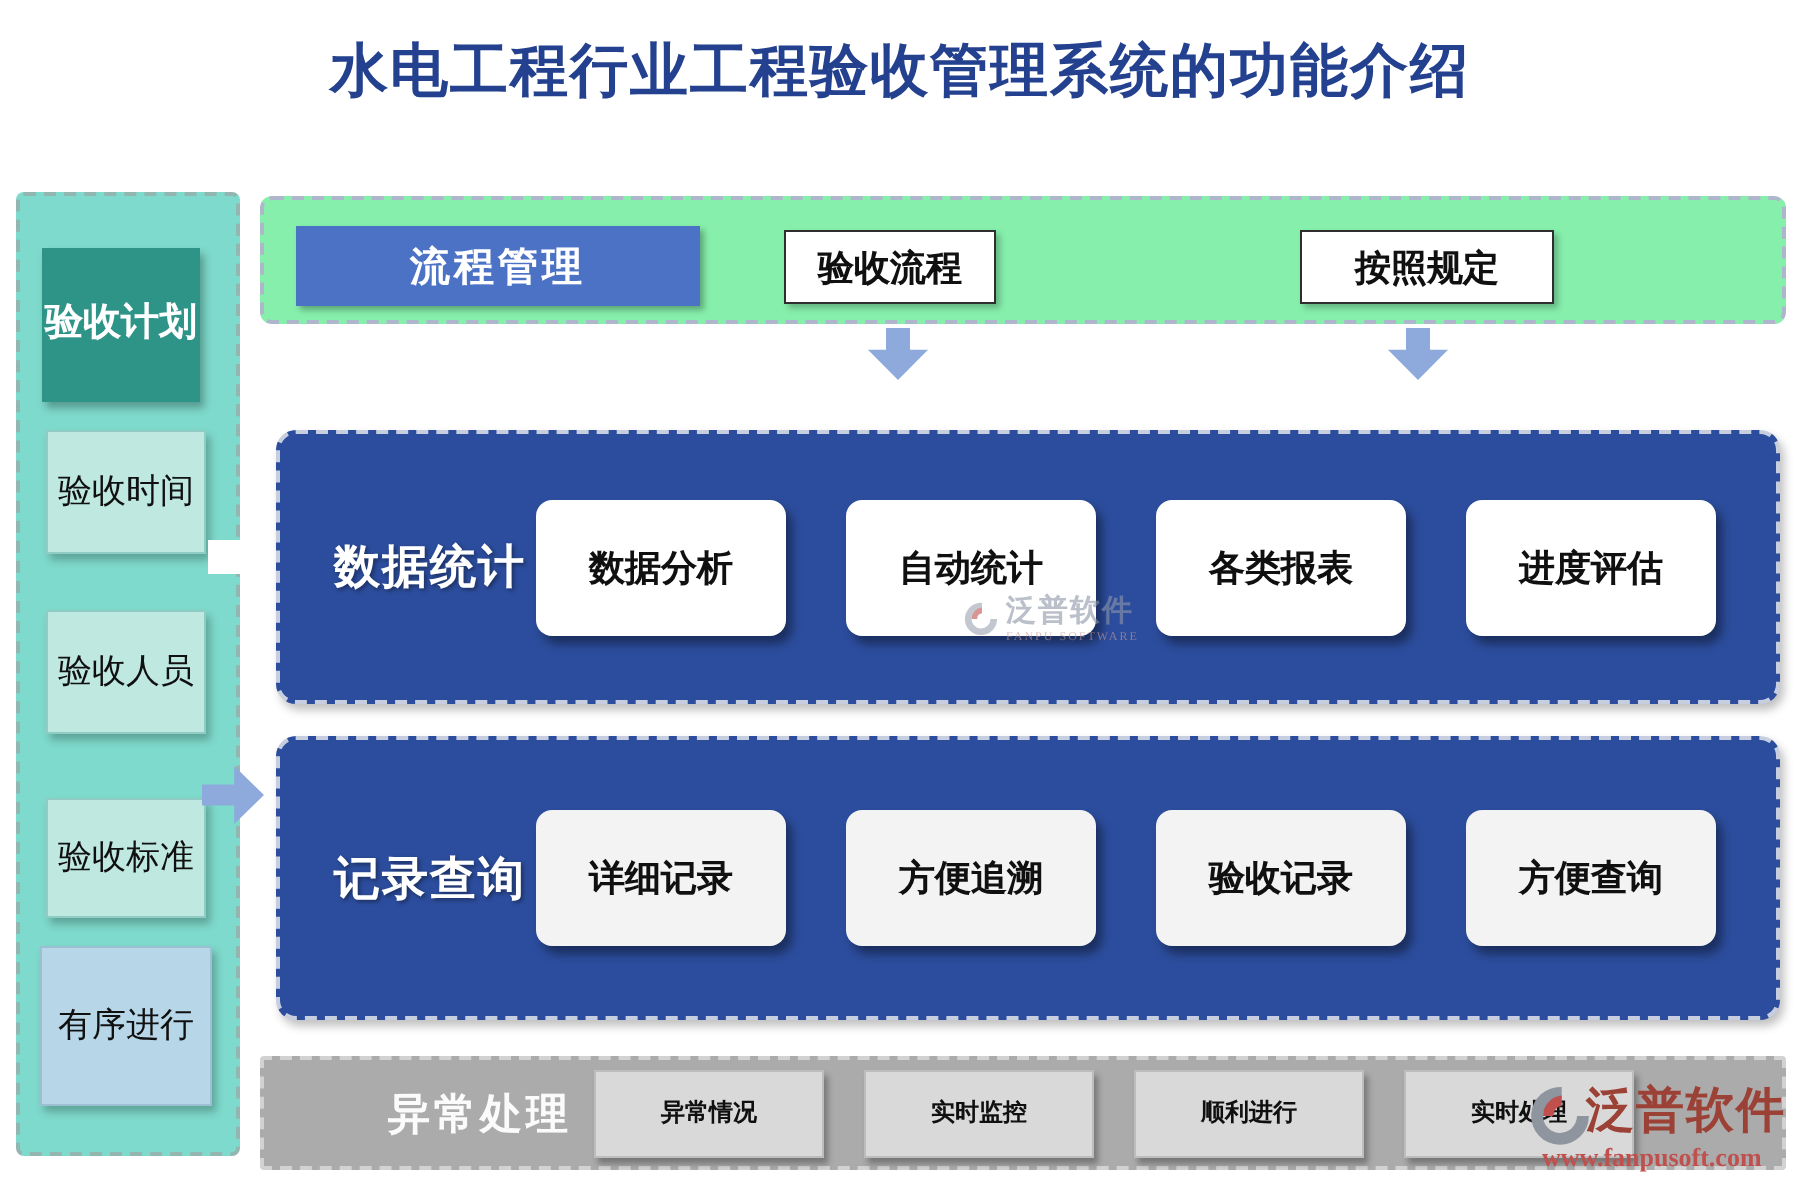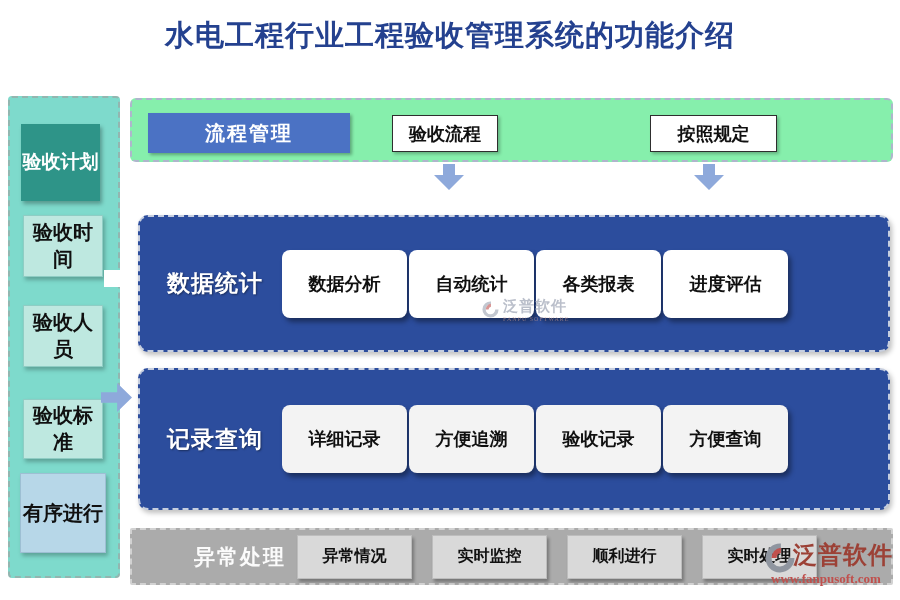--- a/index.html
+++ b/index.html
@@ -18,21 +18,21 @@
   }
   .sidebar-plan {
     position:absolute; left:11px; top:26px; width:79px; height:77px;
     background:#2E9488; color:#ffffff;
     display:flex; align-items:center; justify-content:center; text-align:center;
     font-size:19px; font-weight:bold; line-height:1.4;
     box-shadow:2px 3px 4px rgba(0,0,0,.30);
   }
   .s-item {
     position:absolute; display:flex; align-items:center; justify-content:center;
-    text-align:center; font-size:20px; font-weight:bold; color:#101010; line-height:1.35;
+    text-align:center; font-size:17px; font-weight:normal; color:#101010; line-height:1.35;
     box-shadow:2px 3px 4px rgba(0,0,0,.25);
   }
   .s-teal { background:#BEE8E0; border:1px solid #8fcdc4; }
   .s-blue { background:#B7D7E8; border:1px solid #9dbfd3; }
   .si-0 { left:13px; top:117px; width:80px; height:62px; }
   .si-1 { left:13px; top:207px; width:80px; height:62px; }
   .si-2 { left:13px; top:301px; width:80px; height:60px; }
   .si-3 { left:10px; top:375px; width:86px; height:80px; }
   
   .flow-panel {
@@ -74,22 +74,22 @@
   }
   .row-data   { top:215px; height:137px; }
   .row-record { top:368px; height:142px; }
   .row-label {
     position:absolute; left:16px; top:0; height:100%; width:118px;
     display:flex; align-items:center; justify-content:center;
     color:#ffffff; font-size:23px; font-weight:bold; letter-spacing:1px;
     text-shadow:1px 1px 2px rgba(0,0,0,.4);
   }
   .row-boxes {
-    position:absolute; left:142px; top:50%; transform:translateY(-50%);
-    display:flex; gap:2px;
+    position:absolute; left:128px; top:50%; transform:translateY(-50%);
+    display:flex; gap:30px;
   }
   .white-box {
     width:125px; height:68px; border-radius:8px;
     display:flex; align-items:center; justify-content:center;
     font-size:18px; font-weight:bold; color:#101010;
     box-shadow:3px 4px 5px rgba(0,0,0,.40);
   }
   .row-data .white-box { background:#ffffff; }
   .row-record .white-box { background:#f3f3f3; }
   
@@ -101,21 +101,21 @@
     position:absolute; left:30px; top:50%; transform:translateY(-50%);
     color:#fbfbfb; font-size:21px; font-weight:bold; letter-spacing:2px;margin-left:32px;
   }
   .footer-boxes {
     position:absolute; left:165px; top:50%; transform:translateY(-50%);
     display:flex; gap:20px;
   }
   .gray-box {
     width:115px; height:44px; background:#D9D9D9; border:1px solid #bdbdbd;
     display:flex; align-items:center; justify-content:center;
-    font-size:16px; font-weight:bold; color:#101010;
+    font-size:12px; font-weight:bold; color:#101010;
     box-shadow:2px 3px 3px rgba(0,0,0,.30);
   }
   
   .watermark {
     position:absolute; left:481px; top:299px; display:flex; align-items:flex-start; gap:3px;
     opacity:.60; z-index:6;
   }
   .watermark svg { width:19px; height:19px; margin-top:1px; }
   .wm-col { display:flex; flex-direction:column; line-height:1; }
   .wm-text { font-size:15px; font-weight:bold; color:#8d95a8; letter-spacing:1px; }

